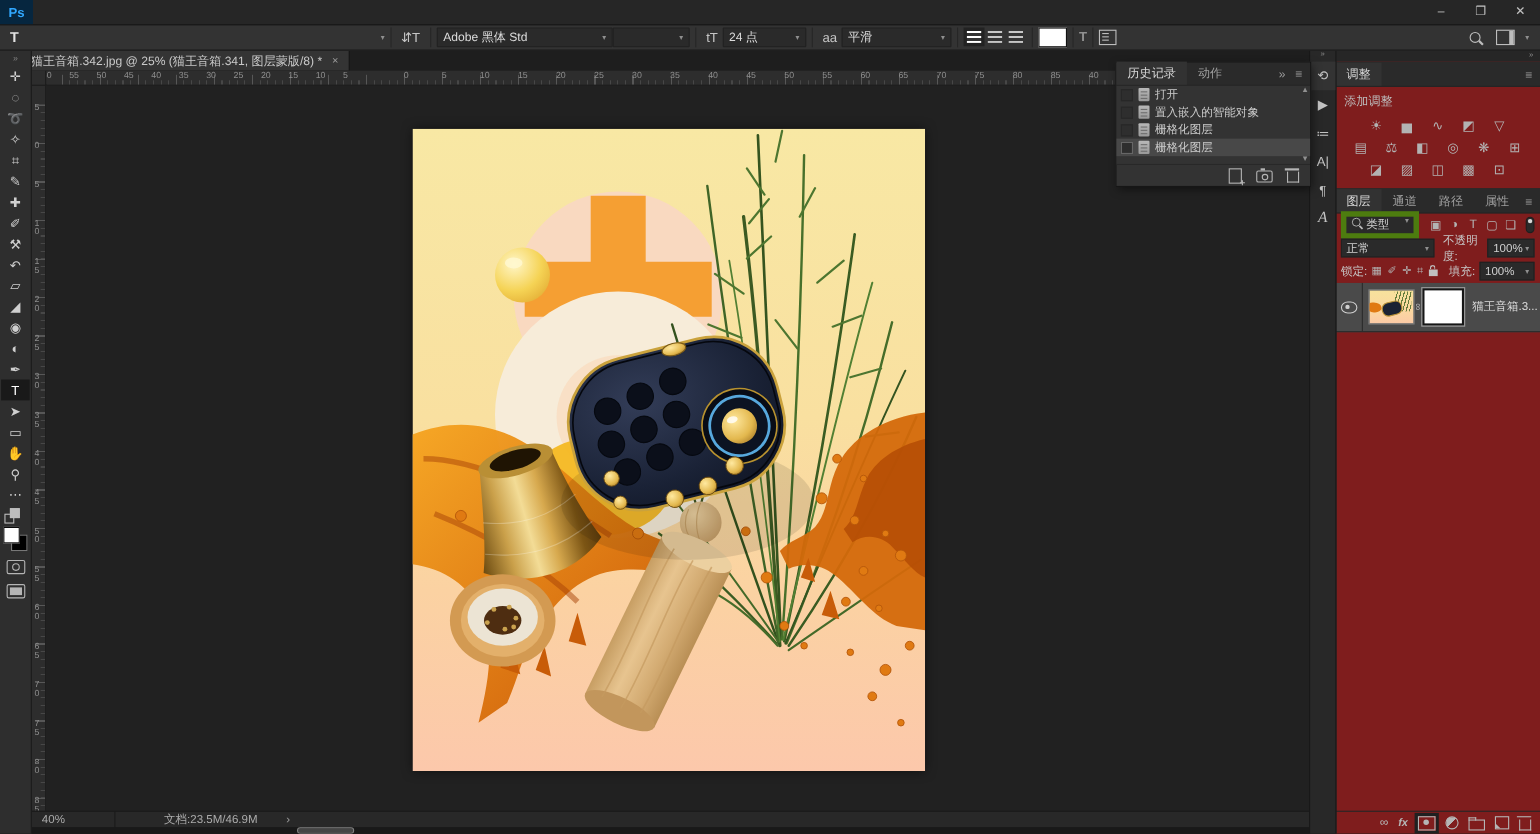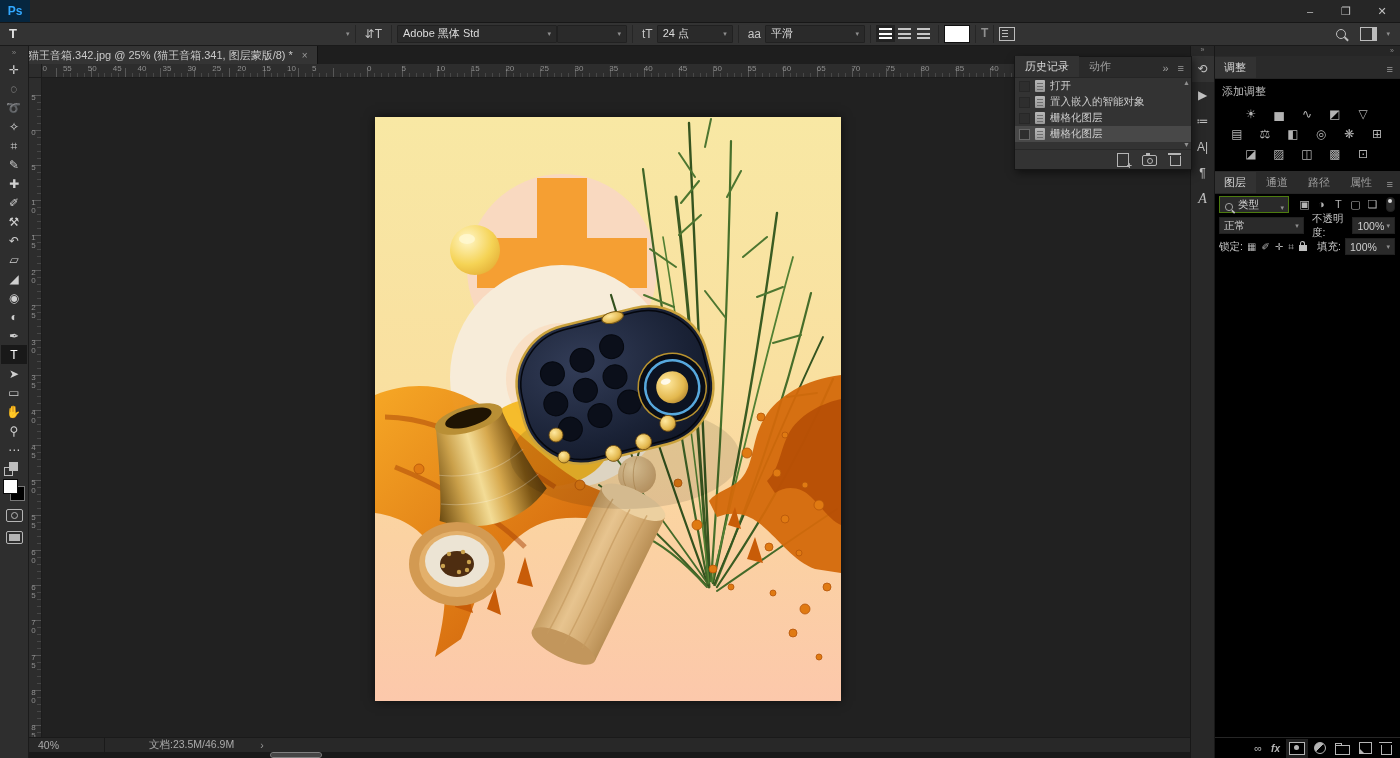--- a/index.html
+++ b/index.html
@@ -81,34 +81,34 @@
   #statusbar .sbarrow{padding-left:26px;color:#9a9a9a;}
   #hscroll{position:absolute;left:28px;top:752px;width:1162px;height:6px;background:#191919;z-index:20;}
   #hscroll .thumb{position:absolute;left:237px;top:1px;width:50px;height:4px;background:#454545;border-radius:2px;}
   
   #dockstrip{position:absolute;left:1190px;top:44px;width:23px;bottom:0;background:#282828;border-left:1px solid #181818;border-right:1px solid #181818;z-index:35;display:flex;flex-direction:column;align-items:center;}
   #dockstrip .striphead{height:12px;font-size:7px;color:#8a8a8a;width:100%;text-align:center;line-height:12px;}
   .stripicon{width:23px;height:26px;display:flex;align-items:center;justify-content:center;color:#c3c3c3;font-size:12px;flex:none;}
   .stripicon.active{background:#333;}
   .stripicon .serifA{font-family:"Liberation Serif","DejaVu Serif",serif;font-style:italic;font-size:14px;}
   
-  #panelcol{position:absolute;left:1214px;top:44px;right:0;bottom:0;background:#000000;z-index:34;display:flex;flex-direction:column;}
+  #panelcol{position:absolute;left:1214px;top:44px;right:0;bottom:0;background:#7f1d1d;z-index:34;display:flex;flex-direction:column;}
   .dockhead{height:12px;background:#262626;display:flex;justify-content:flex-end;align-items:center;padding-right:6px;font-size:7px;color:#8a8a8a;flex:none;}
   .ptabs{height:22px;background:#2a2a2a;display:flex;align-items:flex-end;flex:none;border-bottom:1px solid #252525;}
   .ptab{padding:3px 10px;font-size:11px;color:#9f9f9f;}
   .ptab.active{background:#323232;color:#d8d8d8;}
   .pmenu{margin-left:auto;color:#9c9c9c;font-size:11px;padding:0 7px 3px 0;}
   
   #adjbody{padding:5px 8px 7px;flex:none;}
   .adjlabel{font-size:11px;color:#bdbdbd;margin-bottom:5px;}
   .adjrow{display:flex;justify-content:center;gap:6px;height:20px;align-items:center;}
   .adjicon{width:22px;text-align:center;color:#b3b3b3;font-size:12px;}
   
   .lrow{height:21px;display:flex;align-items:center;padding:0 5px;flex:none;font-size:10.5px;color:#c7c7c7;gap:4px;}
-  .kindbox{width:68px;height:15px;background:#2a2a2a;border:1px solid #4d7c0f;display:flex;align-items:flex-end;font-size:10.5px;color:#d0d0d0;padding:0 4px;gap:4px;}
+  .kindbox{width:68px;height:15px;background:#2a2a2a;border:5px solid #4d7c0f;display:flex;align-items:flex-start;font-size:10.5px;color:#d0d0d0;padding:0 4px;gap:4px;}
   .ficon{color:#b3b3b3;font-size:11px;width:15px;text-align:center;}
   .pintoggle{width:8px;height:13px;border-radius:4px;background:#2a2a2a;border:1px solid #1f1f1f;position:relative;margin-left:2px;}
   .pintoggle:after{content:'';position:absolute;left:1px;top:1px;width:4px;height:4px;border-radius:50%;background:#d8d8d8;}
   .selbox{height:15px;background:#2a2a2a;border:1px solid #212121;display:flex;align-items:center;font-size:10.5px;color:#d0d0d0;padding:0 4px;}
   .lockicons{display:flex;gap:5px;align-items:center;}
   .lk{color:#b3b3b3;font-size:10px;}
   .csslock{width:8px;height:6px;background:#c0c0c0;position:relative;display:inline-block;margin-top:3px;}
   .csslock:before{content:'';position:absolute;left:1px;top:-4px;width:3px;height:3px;border:1.5px solid #c0c0c0;border-bottom:none;border-radius:3px 3px 0 0;}
   
   #layerlist{flex:1;overflow:hidden;}
@@ -666,20 +666,33 @@
         <span class="csslock"></span>
       </span>
     <span style="margin-left:auto;">填充:</span>
     <div class="selbox" style="width:40px">
       <span>100%</span>
         <span class="arr" style="margin-left:auto;font-size:7px;color:#8f8f8f">▾</span>
     </div>
   </div>
 
   <div id="layerlist">
+      <div class="layerrow selected">
+        <div class="eyecell">
+          <span class="eye"></span>
+        </div>
+        <div class="thumb t1">
+          <span class="t-juice"></span>
+          <span class="t-palm"></span>
+          <span class="t-speaker"></span>
+        </div>
+        <span class="chain">∞</span>
+        <div class="maskthumb"></div>
+        <span class="layername">猫王音箱.3...</span>
+      </div>
     </div>
 
   <div id="layerbottom">
       <span class="bicon">∞</span>
       <span class="bicon fx">fx</span>
       <span class="bicon pressed">
         <span class="cssmask"></span>
       </span>
       <span class="bicon">
         <span class="halfcircle"></span>

